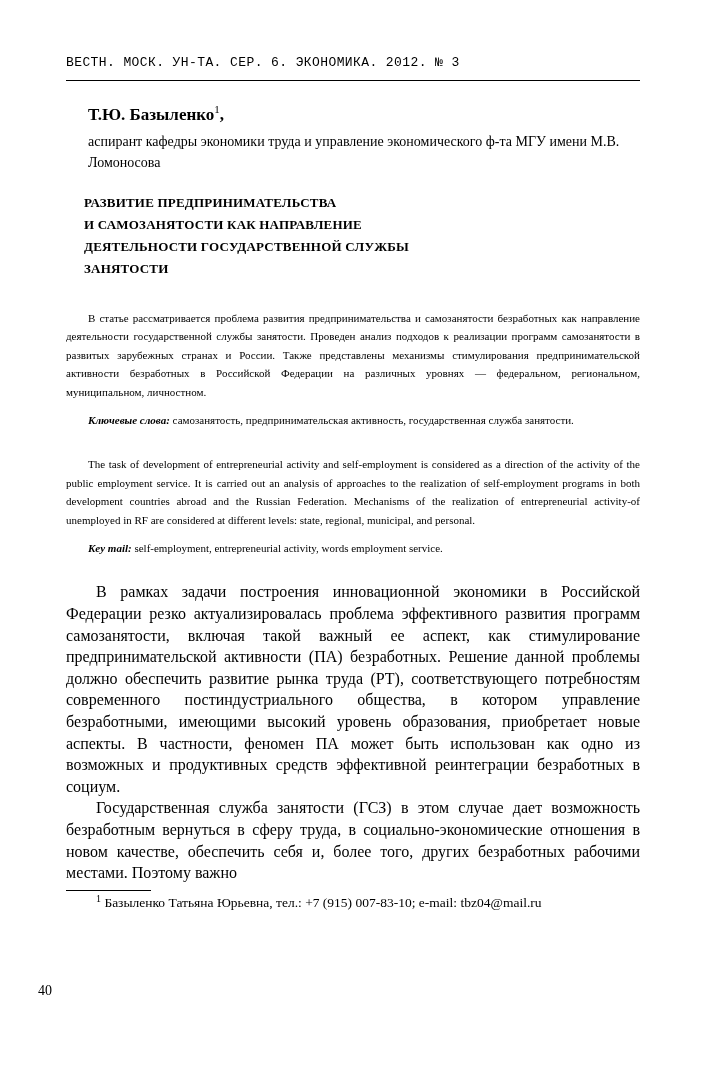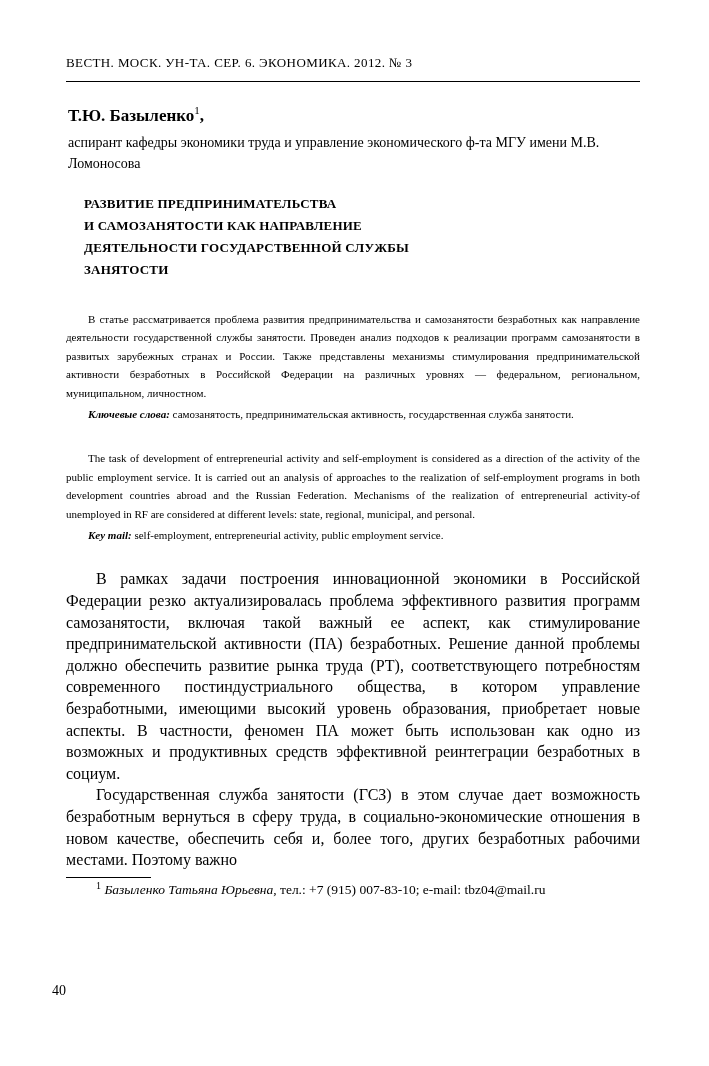--- a/index.html
+++ b/index.html
@@ -18,23 +18,24 @@
     left: 66px;
     top: 55px;
     width: 574px;
   }
   .running-head {
     font-size: 13px;
     letter-spacing: 0.4px;
     padding-bottom: 10px;
     border-bottom: 1.6px solid #000000;
     white-space: nowrap;
+    font-family: Liberation Mono, monospace;
   }
   .author-block {
-    margin: 24px 0 0 2px;
+    margin: 24px 0 0 22px;
   }
   .author-line {
     font-size: 17px;
     font-weight: bold;
   }
   .author-line sup {
     font-weight: normal;
     font-size: 11px;
     vertical-align: super;
     line-height: 0;
@@ -55,21 +56,21 @@
   }
   .annotation {
     margin-top: 29px;
     font-size: 11px;
     line-height: 18.4px;
   }
   .annotation p {
     text-align: justify;
     text-indent: 22px;
   }
-  .annotation p + p { margin-top: 3px; }
+  .annotation p + p { margin-top: 10px; }
   .annotation .gap { margin-top: 26px; }
   .kw-label {
     font-weight: bold;
     font-style: italic;
   }
   .body-text {
     margin-top: 24px;
     font-size: 16px;
     line-height: 21.6px;
   }
@@ -89,25 +90,24 @@
   }
   .footnote {
     text-indent: 30px;
   }
   .footnote sup {
     font-size: 10px;
     vertical-align: super;
     line-height: 0;
   }
   .footnote .fn-author {
-    font-style: italic;
   }
   .page-number {
     position: absolute;
-    left: 52px;
+    left: 38px;
     top: 983px;
     font-size: 14px;
   }
 </style>
 </head>
 <body>
 
 <div class="page">
   <div class="content">
 
@@ -120,21 +120,21 @@
 
     <h1 class="article-title">РАЗВИТИЕ ПРЕДПРИНИМАТЕЛЬСТВА
 И САМОЗАНЯТОСТИ КАК НАПРАВЛЕНИЕ
 ДЕЯТЕЛЬНОСТИ ГОСУДАРСТВЕННОЙ СЛУЖБЫ
 ЗАНЯТОСТИ</h1>
 
     <div class="annotation">
       <p>В статье рассматривается проблема развития предпринимательства и самозанятости безработных как направление деятельности государственной службы занятости. Проведен анализ подходов к реализации программ самозанятости в развитых зарубежных странах и России. Также представлены механизмы стимулирования предпринимательской активности безработных в Российской Федерации на различных уровнях — федеральном, региональном, муниципальном, личностном.</p>
       <p><span class="kw-label">Ключевые слова:</span><span> самозанятость, предпринимательская активность, государственная служба занятости.</span></p>
       <p class="gap">The task of development of entrepreneurial activity and self-employment is considered as a direction of the activity of the public employment service. It is carried out an analysis of approaches to the realization of self-employment programs in both development countries abroad and the Russian Federation. Mechanisms of the realization of entrepreneurial activity-of unemployed in RF are considered at different levels: state, regional, municipal, and personal.</p>
-      <p><span class="kw-label">Key mail:</span><span> self-employment, entrepreneurial activity, public employment service.</span></p>
+      <p><span class="kw-label">Key mail:</span><span> self-employment, entrepreneurial activity, words employment service.</span></p>
     </div>
 
     <div class="body-text">
       <p>В рамках задачи построения инновационной экономики в Российской Федерации резко актуализировалась проблема эффективного развития программ самозанятости, включая такой важный ее аспект, как стимулирование предпринимательской активности (ПА) безработных. Решение данной проблемы должно обеспечить развитие рынка труда (РТ), соответствующего потребностям современного постиндустриального общества, в котором управление безработными, имеющими высокий уровень образования, приобретает новые аспекты. В частности, феномен ПА может быть использован как одно из возможных и продуктивных средств эффективной реинтеграции безработных в социум.</p>
       <p>Государственная служба занятости (ГСЗ) в этом случае дает возможность безработным вернуться в сферу труда, в социально-экономические отношения в новом качестве, обеспечить себя и, более того, других безработных рабочими местами. Поэтому важно</p>
     </div>
 
     <div class="footnote-block">
       <div class="footnote-rule"></div>
       <div class="footnote"><sup>1</sup> <span class="fn-author">Базыленко Татьяна Юрьевна</span><span>, тел.: +7 (915) 007-83-10; e-mail: tbz04@mail.ru</span></div>

